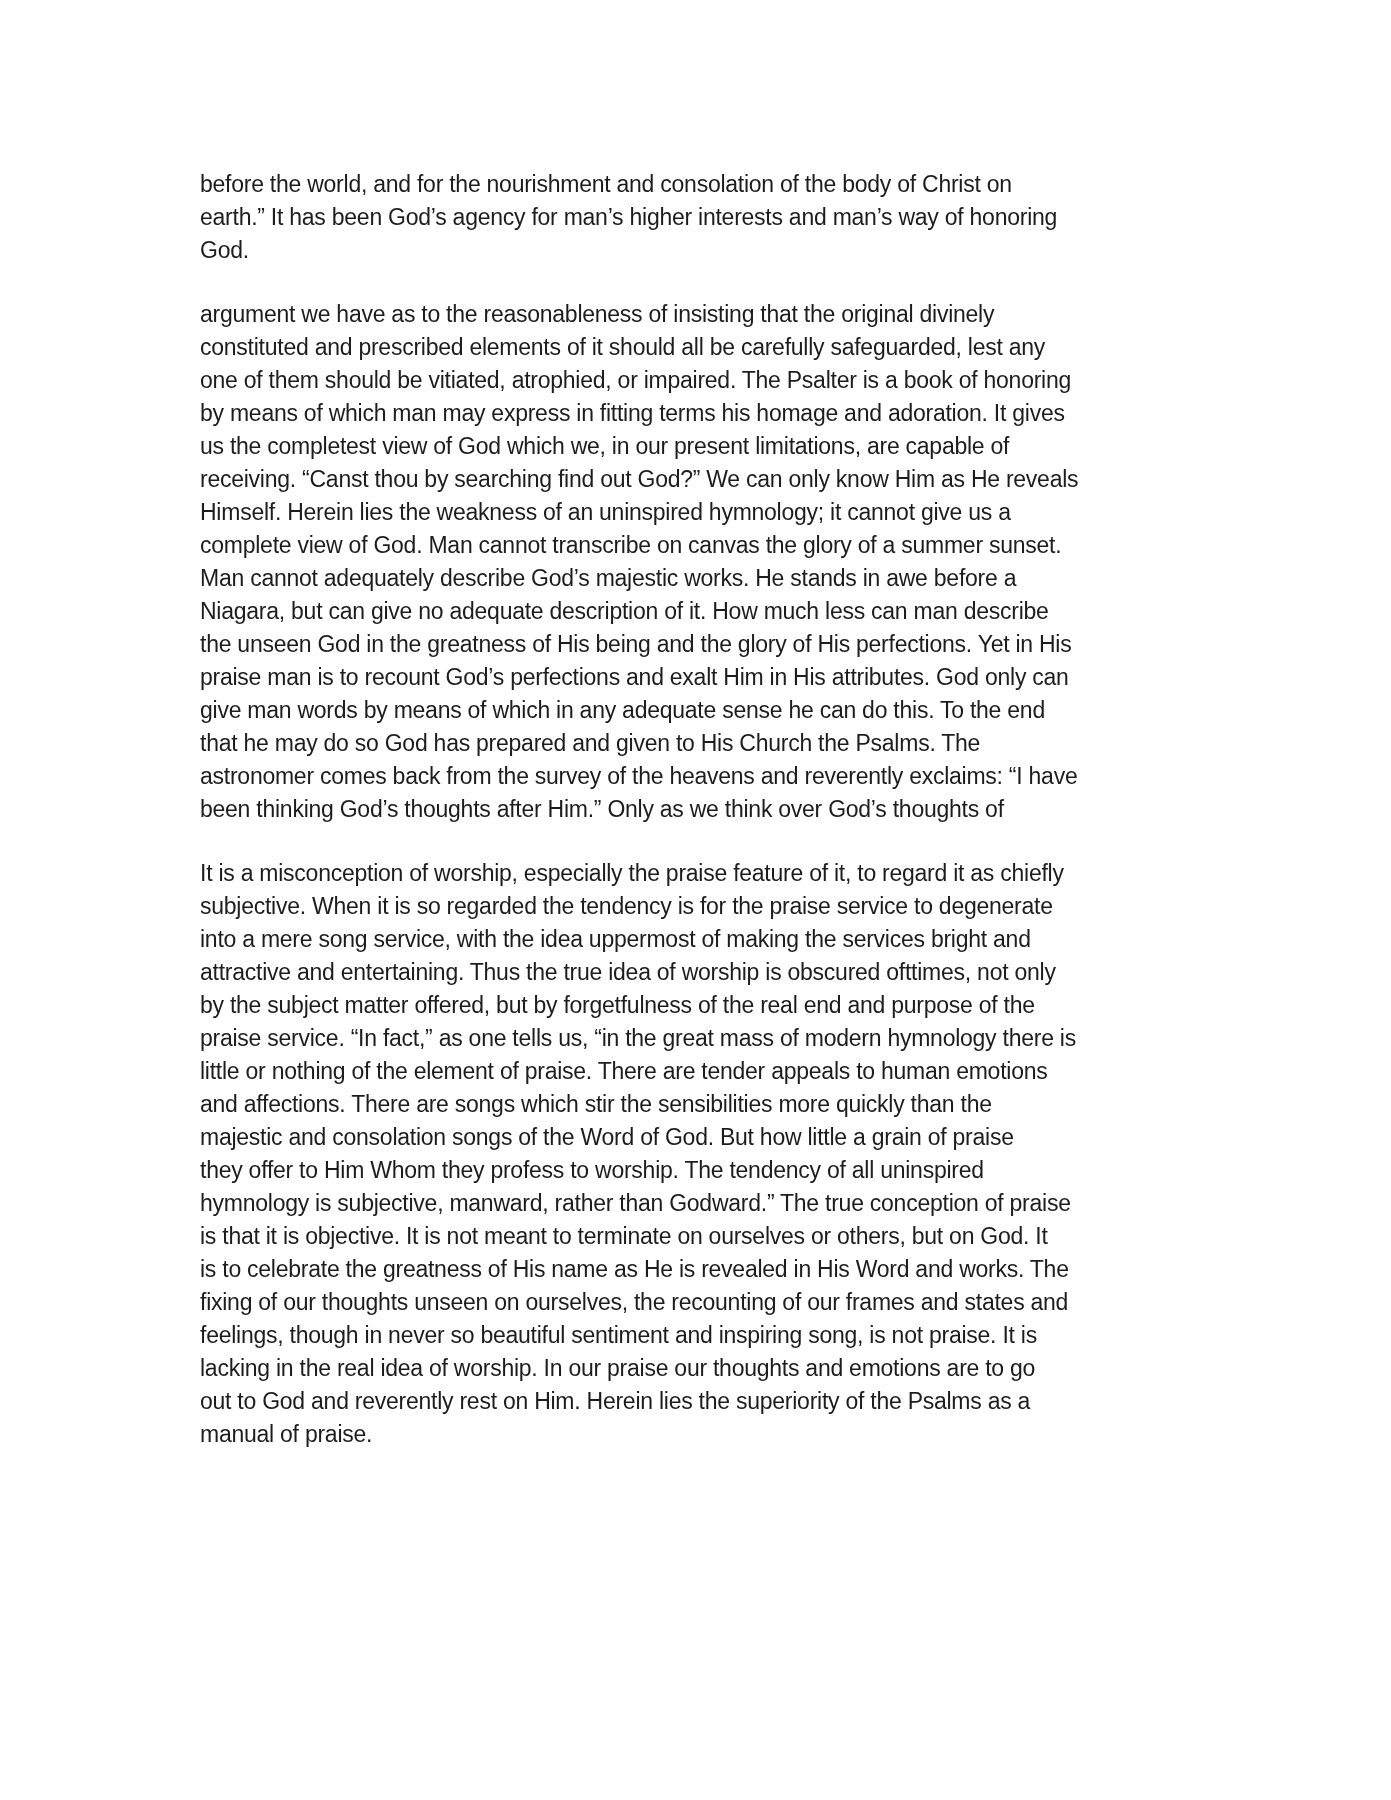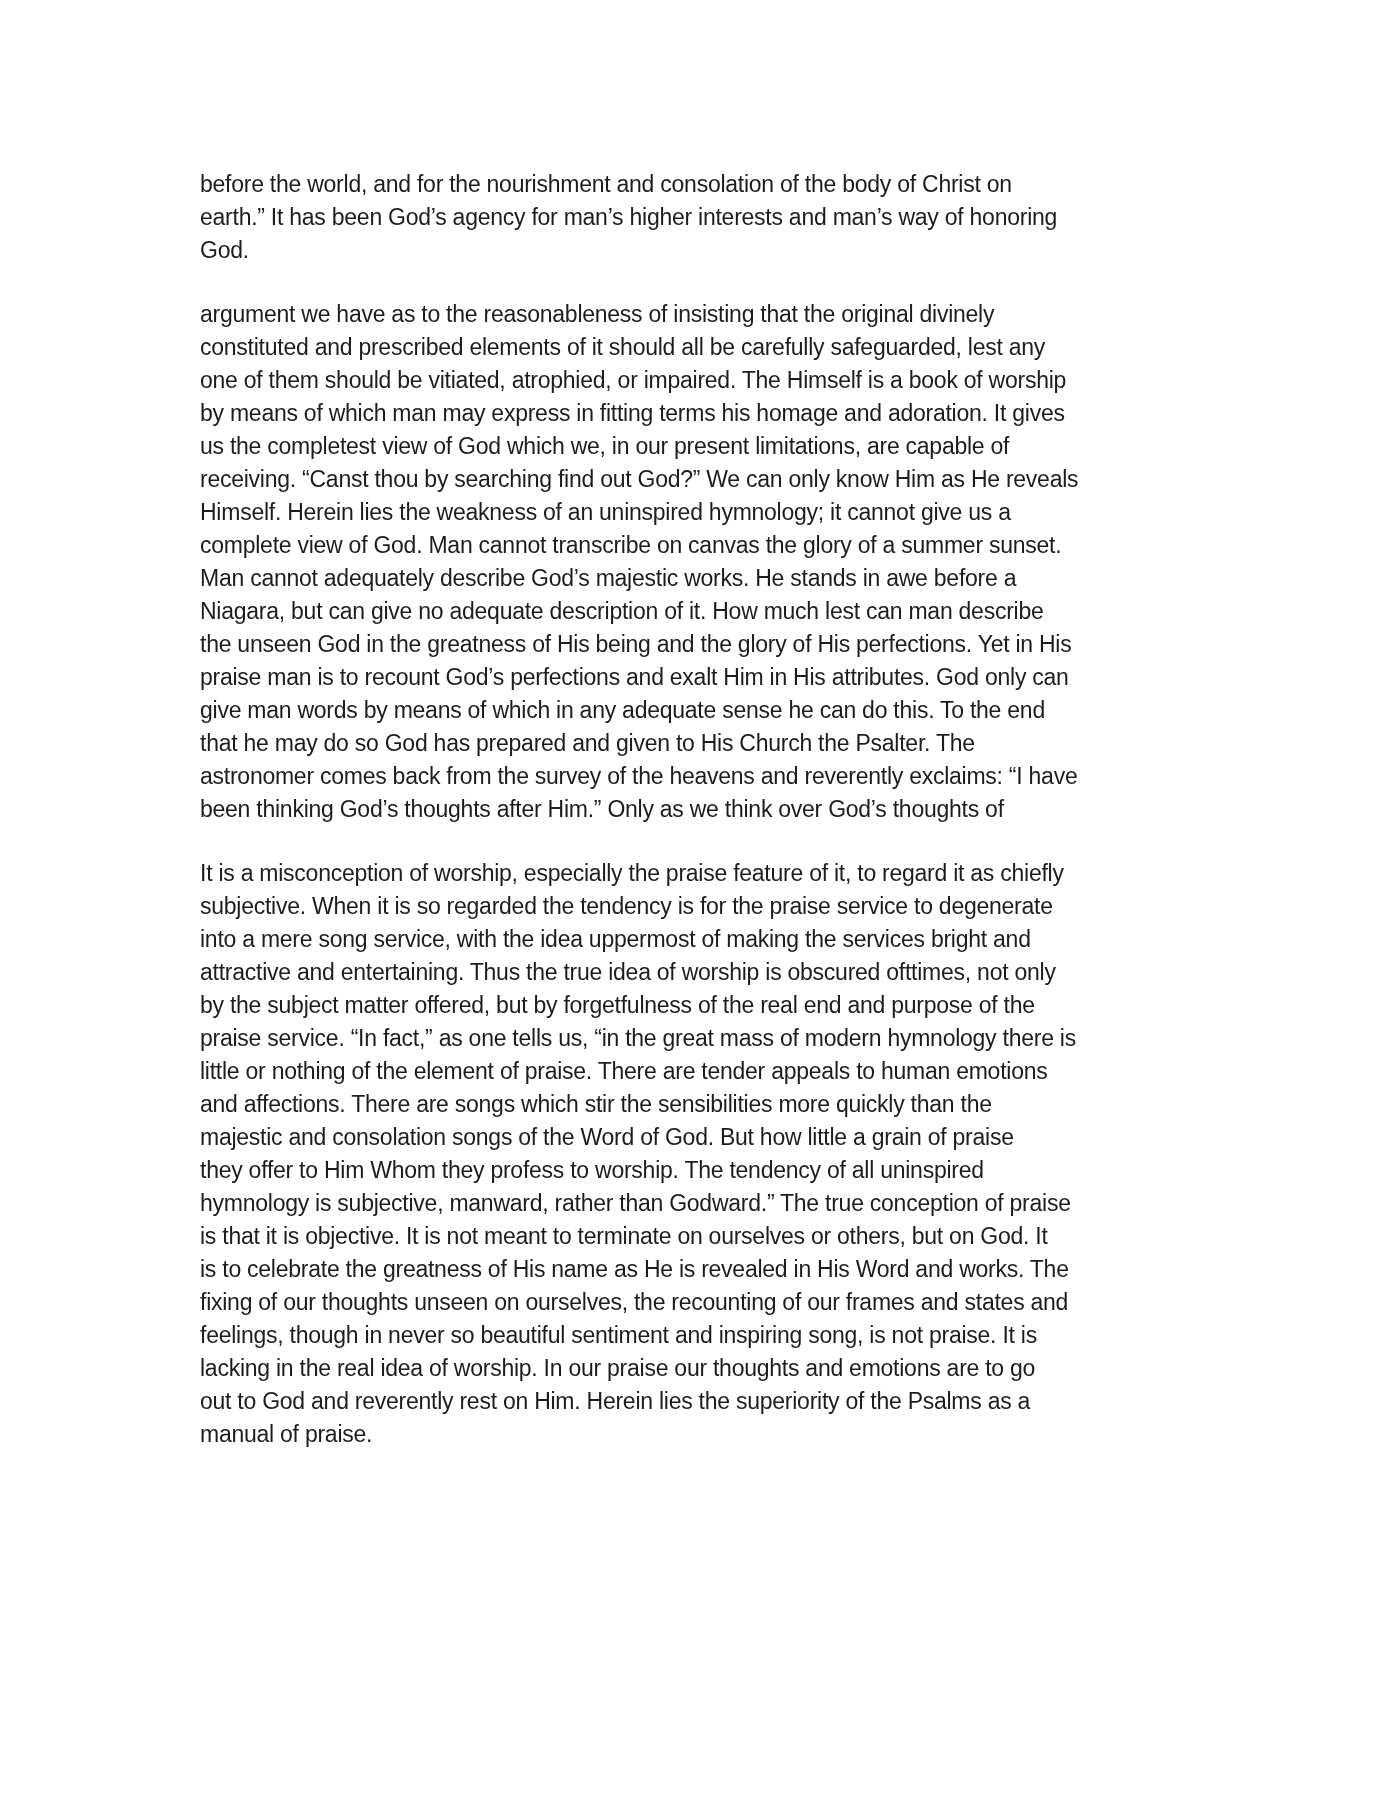--- a/index.html
+++ b/index.html
@@ -39,32 +39,32 @@
 <div class="page">
   <div class="text-block" id="text-block">
       <p class="paragraph">
         <span class="text-line">before the world, and for the nourishment and consolation of the body of Christ on</span>
         <span class="text-line">earth.” It has been God’s agency for man’s higher interests and man’s way of honoring</span>
         <span class="text-line">God.</span>
       </p>
       <p class="paragraph">
         <span class="text-line">argument we have as to the reasonableness of insisting that the original divinely</span>
         <span class="text-line">constituted and prescribed elements of it should all be carefully safeguarded, lest any</span>
-        <span class="text-line">one of them should be vitiated, atrophied, or impaired. The Himself is a book of worship</span>
+        <span class="text-line">one of them should be vitiated, atrophied, or impaired. The Psalter is a book of honoring</span>
         <span class="text-line">by means of which man may express in fitting terms his homage and adoration. It gives</span>
         <span class="text-line">us the completest view of God which we, in our present limitations, are capable of</span>
         <span class="text-line">receiving. “Canst thou by searching find out God?” We can only know Him as He reveals</span>
         <span class="text-line">Himself. Herein lies the weakness of an uninspired hymnology; it cannot give us a</span>
         <span class="text-line">complete view of God. Man cannot transcribe on canvas the glory of a summer sunset.</span>
         <span class="text-line">Man cannot adequately describe God’s majestic works. He stands in awe before a</span>
-        <span class="text-line">Niagara, but can give no adequate description of it. How much lest can man describe</span>
+        <span class="text-line">Niagara, but can give no adequate description of it. How much less can man describe</span>
         <span class="text-line">the unseen God in the greatness of His being and the glory of His perfections. Yet in His</span>
         <span class="text-line">praise man is to recount God’s perfections and exalt Him in His attributes. God only can</span>
         <span class="text-line">give man words by means of which in any adequate sense he can do this. To the end</span>
-        <span class="text-line">that he may do so God has prepared and given to His Church the Psalter. The</span>
+        <span class="text-line">that he may do so God has prepared and given to His Church the Psalms. The</span>
         <span class="text-line">astronomer comes back from the survey of the heavens and reverently exclaims: “I have</span>
         <span class="text-line">been thinking God’s thoughts after Him.” Only as we think over God’s thoughts of</span>
       </p>
       <p class="paragraph">
         <span class="text-line">It is a misconception of worship, especially the praise feature of it, to regard it as chiefly</span>
         <span class="text-line">subjective. When it is so regarded the tendency is for the praise service to degenerate</span>
         <span class="text-line">into a mere song service, with the idea uppermost of making the services bright and</span>
         <span class="text-line">attractive and entertaining. Thus the true idea of worship is obscured ofttimes, not only</span>
         <span class="text-line">by the subject matter offered, but by forgetfulness of the real end and purpose of the</span>
         <span class="text-line">praise service. “In fact,” as one tells us, “in the great mass of modern hymnology there is</span>

